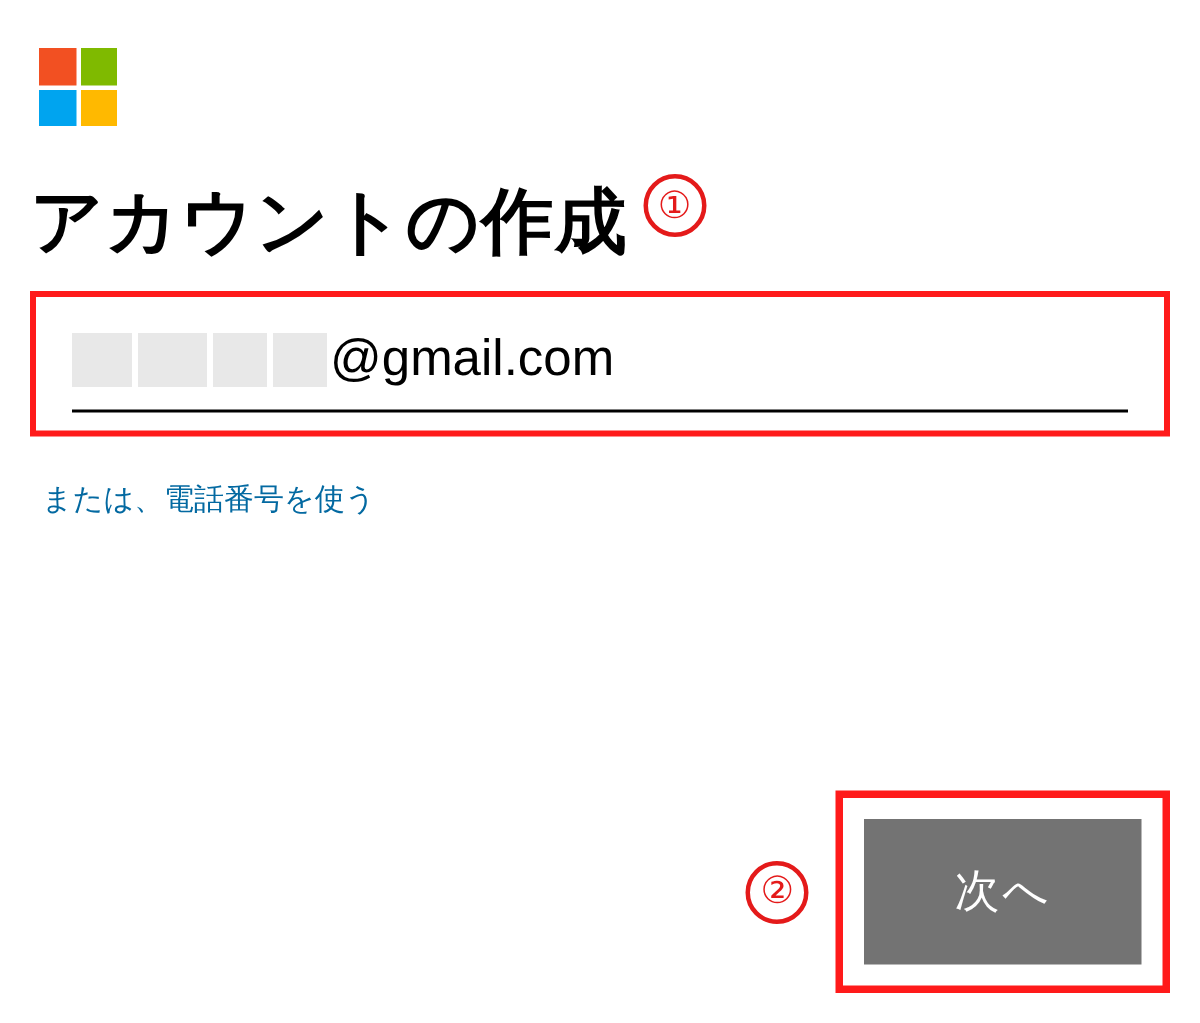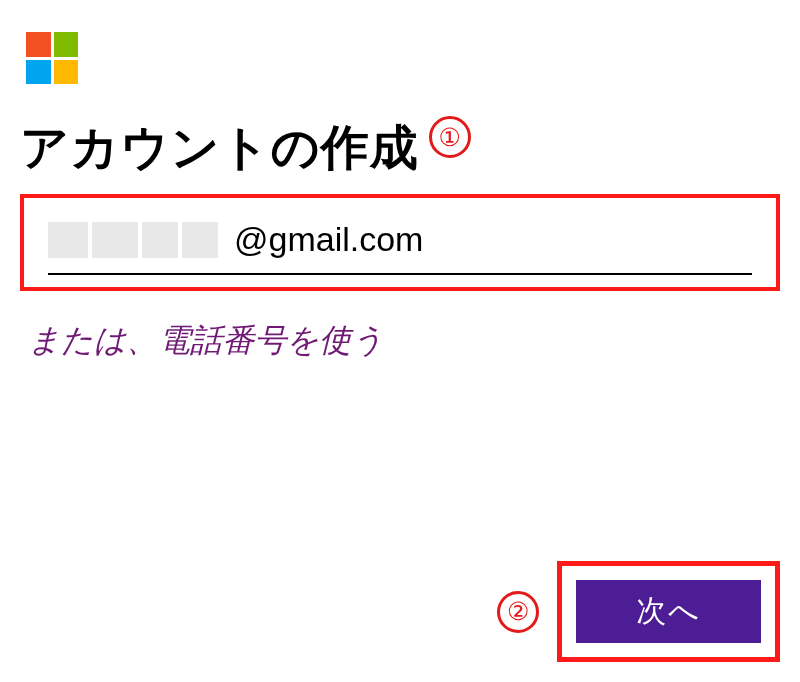--- a/index.html
+++ b/index.html
@@ -37,33 +37,33 @@
       margin: 8px 10px 0;
       padding: 18px 24px 4px;
     }
     .email-line {
       display:flex; align-items:center; gap:0; border-bottom: 2px solid #000; padding: 4px 0 14px;
     }
     .censor {
       display: inline-flex; gap:4px;
     }
     .censor span { background:#e8e8e8; display:inline-block; }
-    .email-domain { font-size: 34px; color:#000; font-weight:400; margin-left:16px; }
+    .email-domain { font-size: 34px; color:#000; font-weight:400; margin-left:2px; }
     .row-gap { height: 8px; }
     .links { padding: 28px 18px 0; display:flex; flex-direction:column; gap:30px; }
-    .link { color:#701a75; font-size:32px; text-decoration:none;font-style:italic; }
+    .link { color:#0369a1; font-size:20px; text-decoration:none; }
     .bottom-right {
       position:absolute; right:20px; bottom:20px; display:flex; align-items:center; gap:18px;
     }
     .redbox-2 {
       border: 5px solid #ff1a1a;
       padding: 14px;
     }
     .next-btn {
-      background:#4c1d95; color:#fff; font-size:30px; padding: 11px 60px; border:none;
+      background:#737373; color:#fff; font-size:30px; padding: 28px 60px; border:none;
       font-family: inherit; letter-spacing: 2px;
     }
   </style>
 </head>
 <body>
 
 <div class="header">
   <div class="ms-logo">
     <div class="sq ms-red"></div>
       <div class="sq ms-green"></div>

